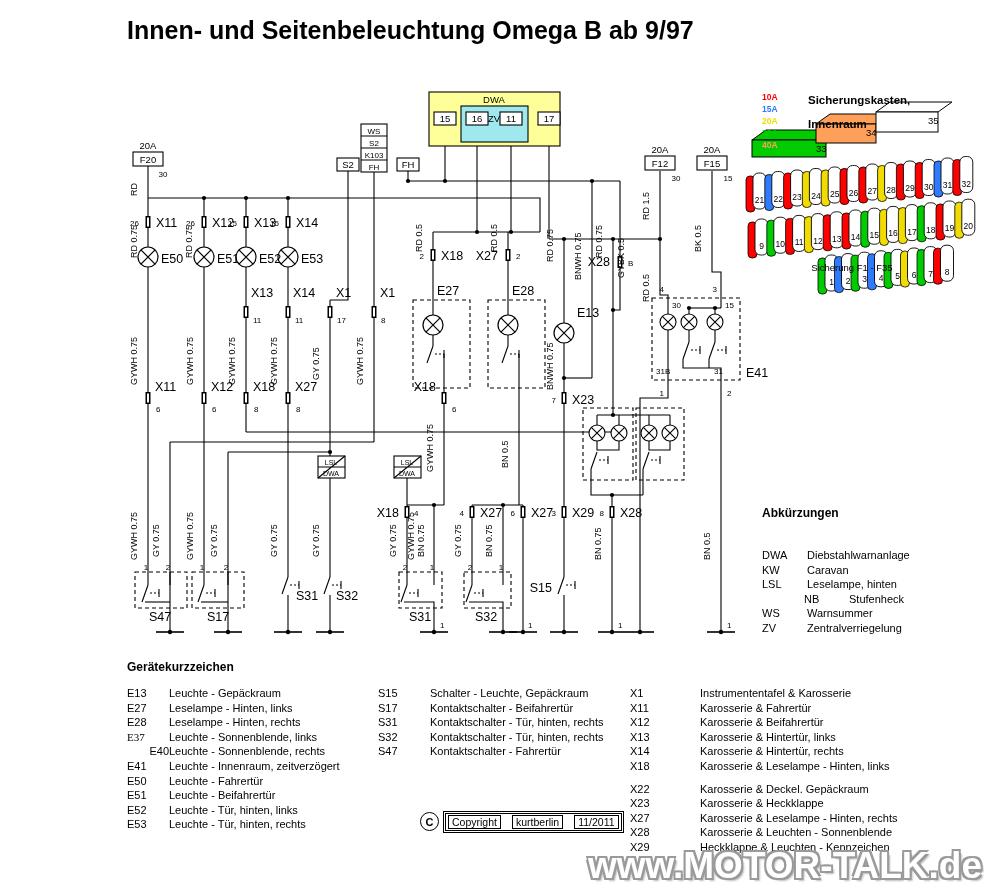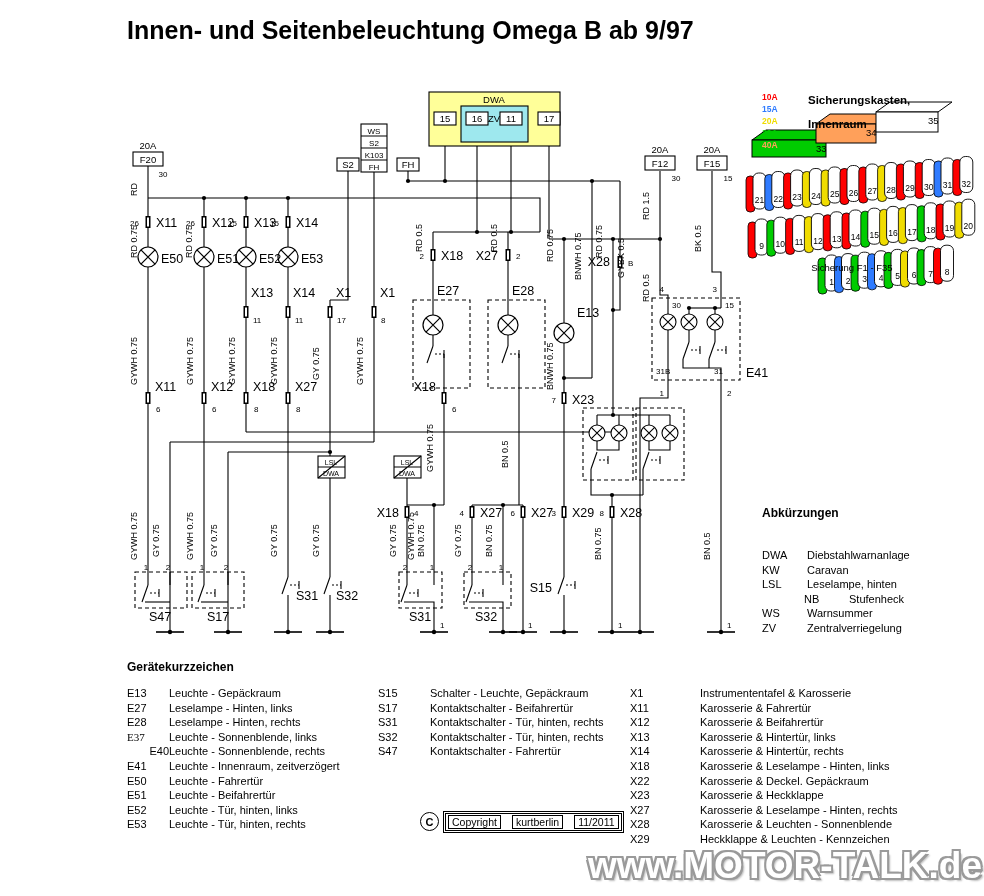--- a/index.html
+++ b/index.html
@@ -572,21 +572,21 @@
       <div class="row"><span class="k" style="width: 70px;">X11</span><span>Karosserie &amp; Fahrertür</span></div>
 
       <div class="row"><span class="k" style="width: 70px;">X12</span><span>Karosserie &amp; Beifahrertür</span></div>
 
       <div class="row"><span class="k" style="width: 70px;">X13</span><span>Karosserie &amp; Hintertür, links</span></div>
 
       <div class="row"><span class="k" style="width: 70px;">X14</span><span>Karosserie &amp; Hintertür, rechts</span></div>
 
       <div class="row"><span class="k" style="width: 70px;">X18</span><span>Karosserie &amp; Leselampe - Hinten, links</span></div>
 
-      <div class="row"><span class="k" style="width: 70px;">X22</span><span>Karosserie &amp; Deckel. Gepäckraum</span></div>
+      <div class="row"><span class="k" style="width: 70px; margin-top: 8px;">X22</span><span>Karosserie &amp; Deckel. Gepäckraum</span></div>
 
       <div class="row"><span class="k" style="width: 70px;">X23</span><span>Karosserie &amp; Heckklappe</span></div>
 
       <div class="row"><span class="k" style="width: 70px;">X27</span><span>Karosserie &amp; Leselampe - Hinten, rechts</span></div>
 
       <div class="row"><span class="k" style="width: 70px;">X28</span><span>Karosserie &amp; Leuchten - Sonnenblende</span></div>
 
       <div class="row"><span class="k" style="width: 70px;">X29</span><span>Heckklappe &amp; Leuchten - Kennzeichen</span></div>
     </div>
 

